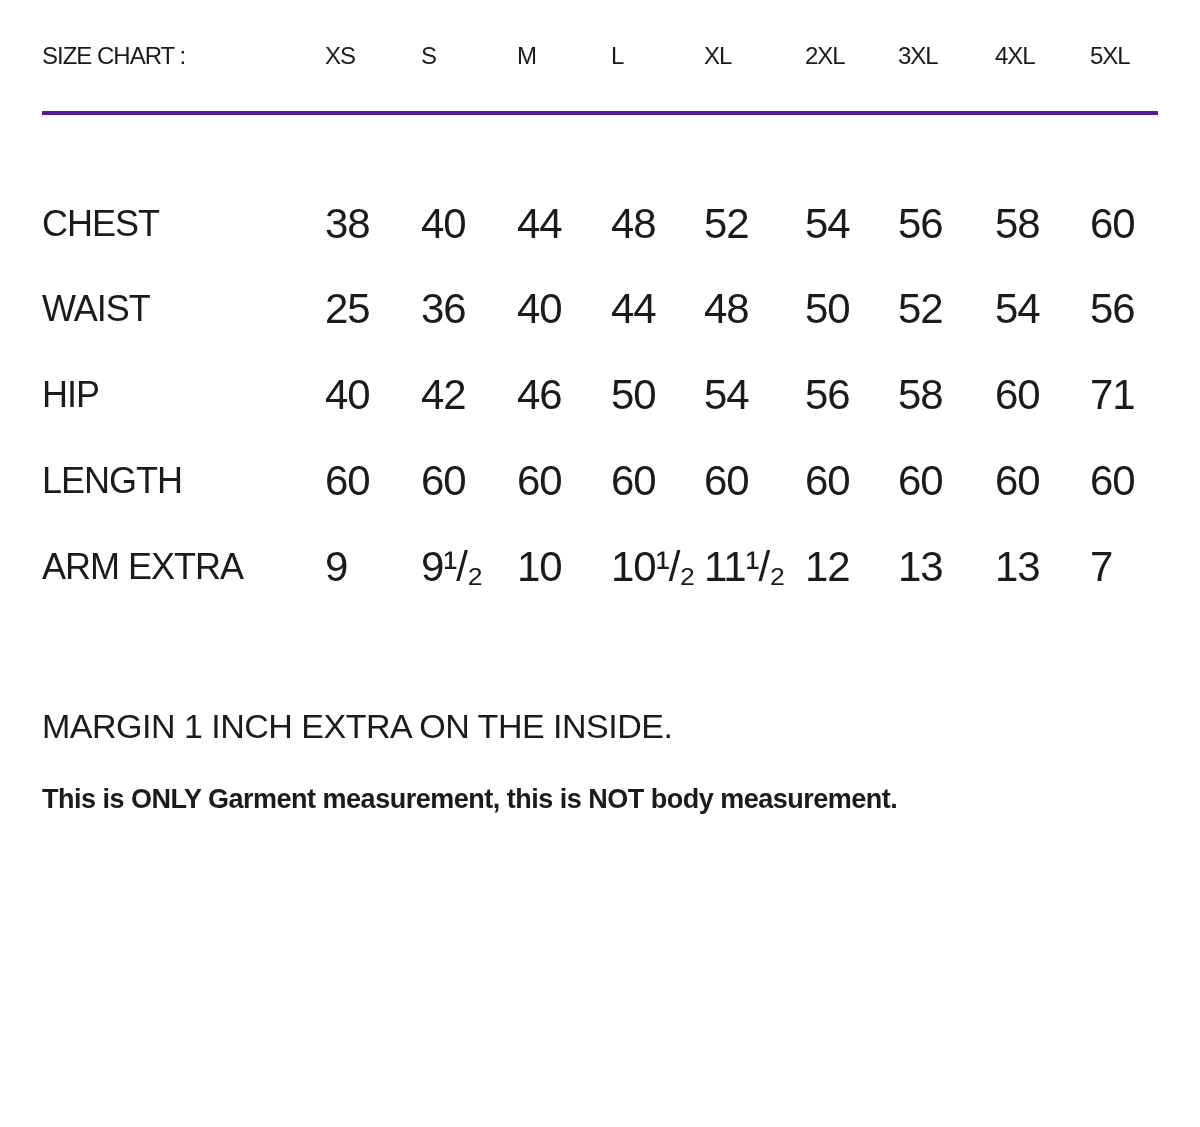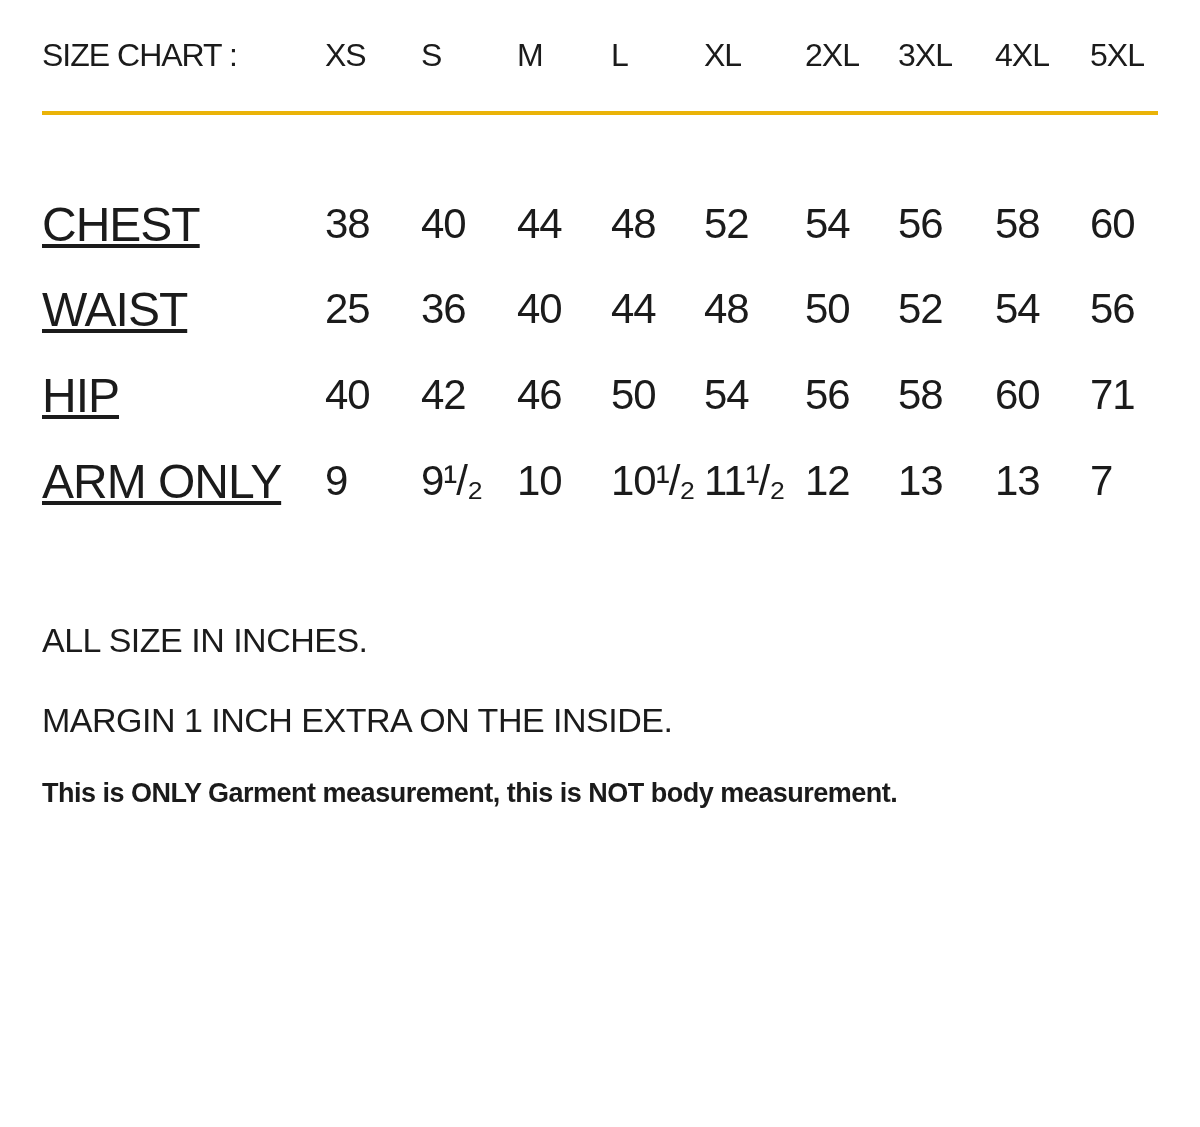--- a/index.html
+++ b/index.html
@@ -17,45 +17,44 @@
     font-family: "Liberation Sans", "DejaVu Sans", sans-serif;
     -webkit-font-smoothing: antialiased;
   }
   table.size-chart {
     border-collapse: collapse;
     table-layout: fixed;
     width: 1116px;
   }
   table.size-chart thead th {
     height: 113px;
-    border-bottom: 4px solid #eab308;
+    border-bottom: 4px solid #4c1d95;
     vertical-align: middle;
     text-align: left;
     font-weight: normal;
-    font-size: 32px;
+    font-size: 24px;
     letter-spacing: -1px;
     padding: 0;
     white-space: nowrap;
   }
   table.size-chart tbody td {
     height: 86px;
     vertical-align: middle;
     text-align: left;
     font-size: 42px;
     letter-spacing: -1px;
     padding: 0;
     white-space: nowrap;
   }
   table.size-chart tbody tr:first-child td {
     height: 153px;
     padding-top: 67px;
   }
   table.size-chart tbody td.row-label {
-    font-size: 48px;
-    text-decoration: underline;
+    font-size: 36px;
   }
   .notes {
     margin-top: 95px;
     font-size: 34px;
     letter-spacing: -0.5px;
   }
   .notes p {
     margin: 0;
     line-height: 43px;
     white-space: nowrap;
@@ -131,31 +130,42 @@
         <td class="value-cell">42</td>
         <td class="value-cell">46</td>
         <td class="value-cell">50</td>
         <td class="value-cell">54</td>
         <td class="value-cell">56</td>
         <td class="value-cell">58</td>
         <td class="value-cell">60</td>
         <td class="value-cell">71</td>
       </tr>
       <tr>
-        <td class="row-label">ARM ONLY</td>
+        <td class="row-label">LENGTH</td>
+        <td class="value-cell">60</td>
+        <td class="value-cell">60</td>
+        <td class="value-cell">60</td>
+        <td class="value-cell">60</td>
+        <td class="value-cell">60</td>
+        <td class="value-cell">60</td>
+        <td class="value-cell">60</td>
+        <td class="value-cell">60</td>
+        <td class="value-cell">60</td>
+      </tr>
+      <tr>
+        <td class="row-label">ARM EXTRA</td>
         <td class="value-cell">9</td>
         <td class="value-cell">9¹/₂</td>
         <td class="value-cell">10</td>
         <td class="value-cell">10¹/₂</td>
         <td class="value-cell">11¹/₂</td>
         <td class="value-cell">12</td>
         <td class="value-cell">13</td>
         <td class="value-cell">13</td>
         <td class="value-cell">7</td>
       </tr>
     </tbody>
 </table>
 
 <div class="notes">
-  <p class="note-1">ALL SIZE IN INCHES.</p>
   <p class="note-2">MARGIN 1 INCH EXTRA ON THE INSIDE.</p>
   <p class="note-3">This is ONLY Garment measurement, this is NOT body measurement.</p>
 </div>
 
 </body></html>

